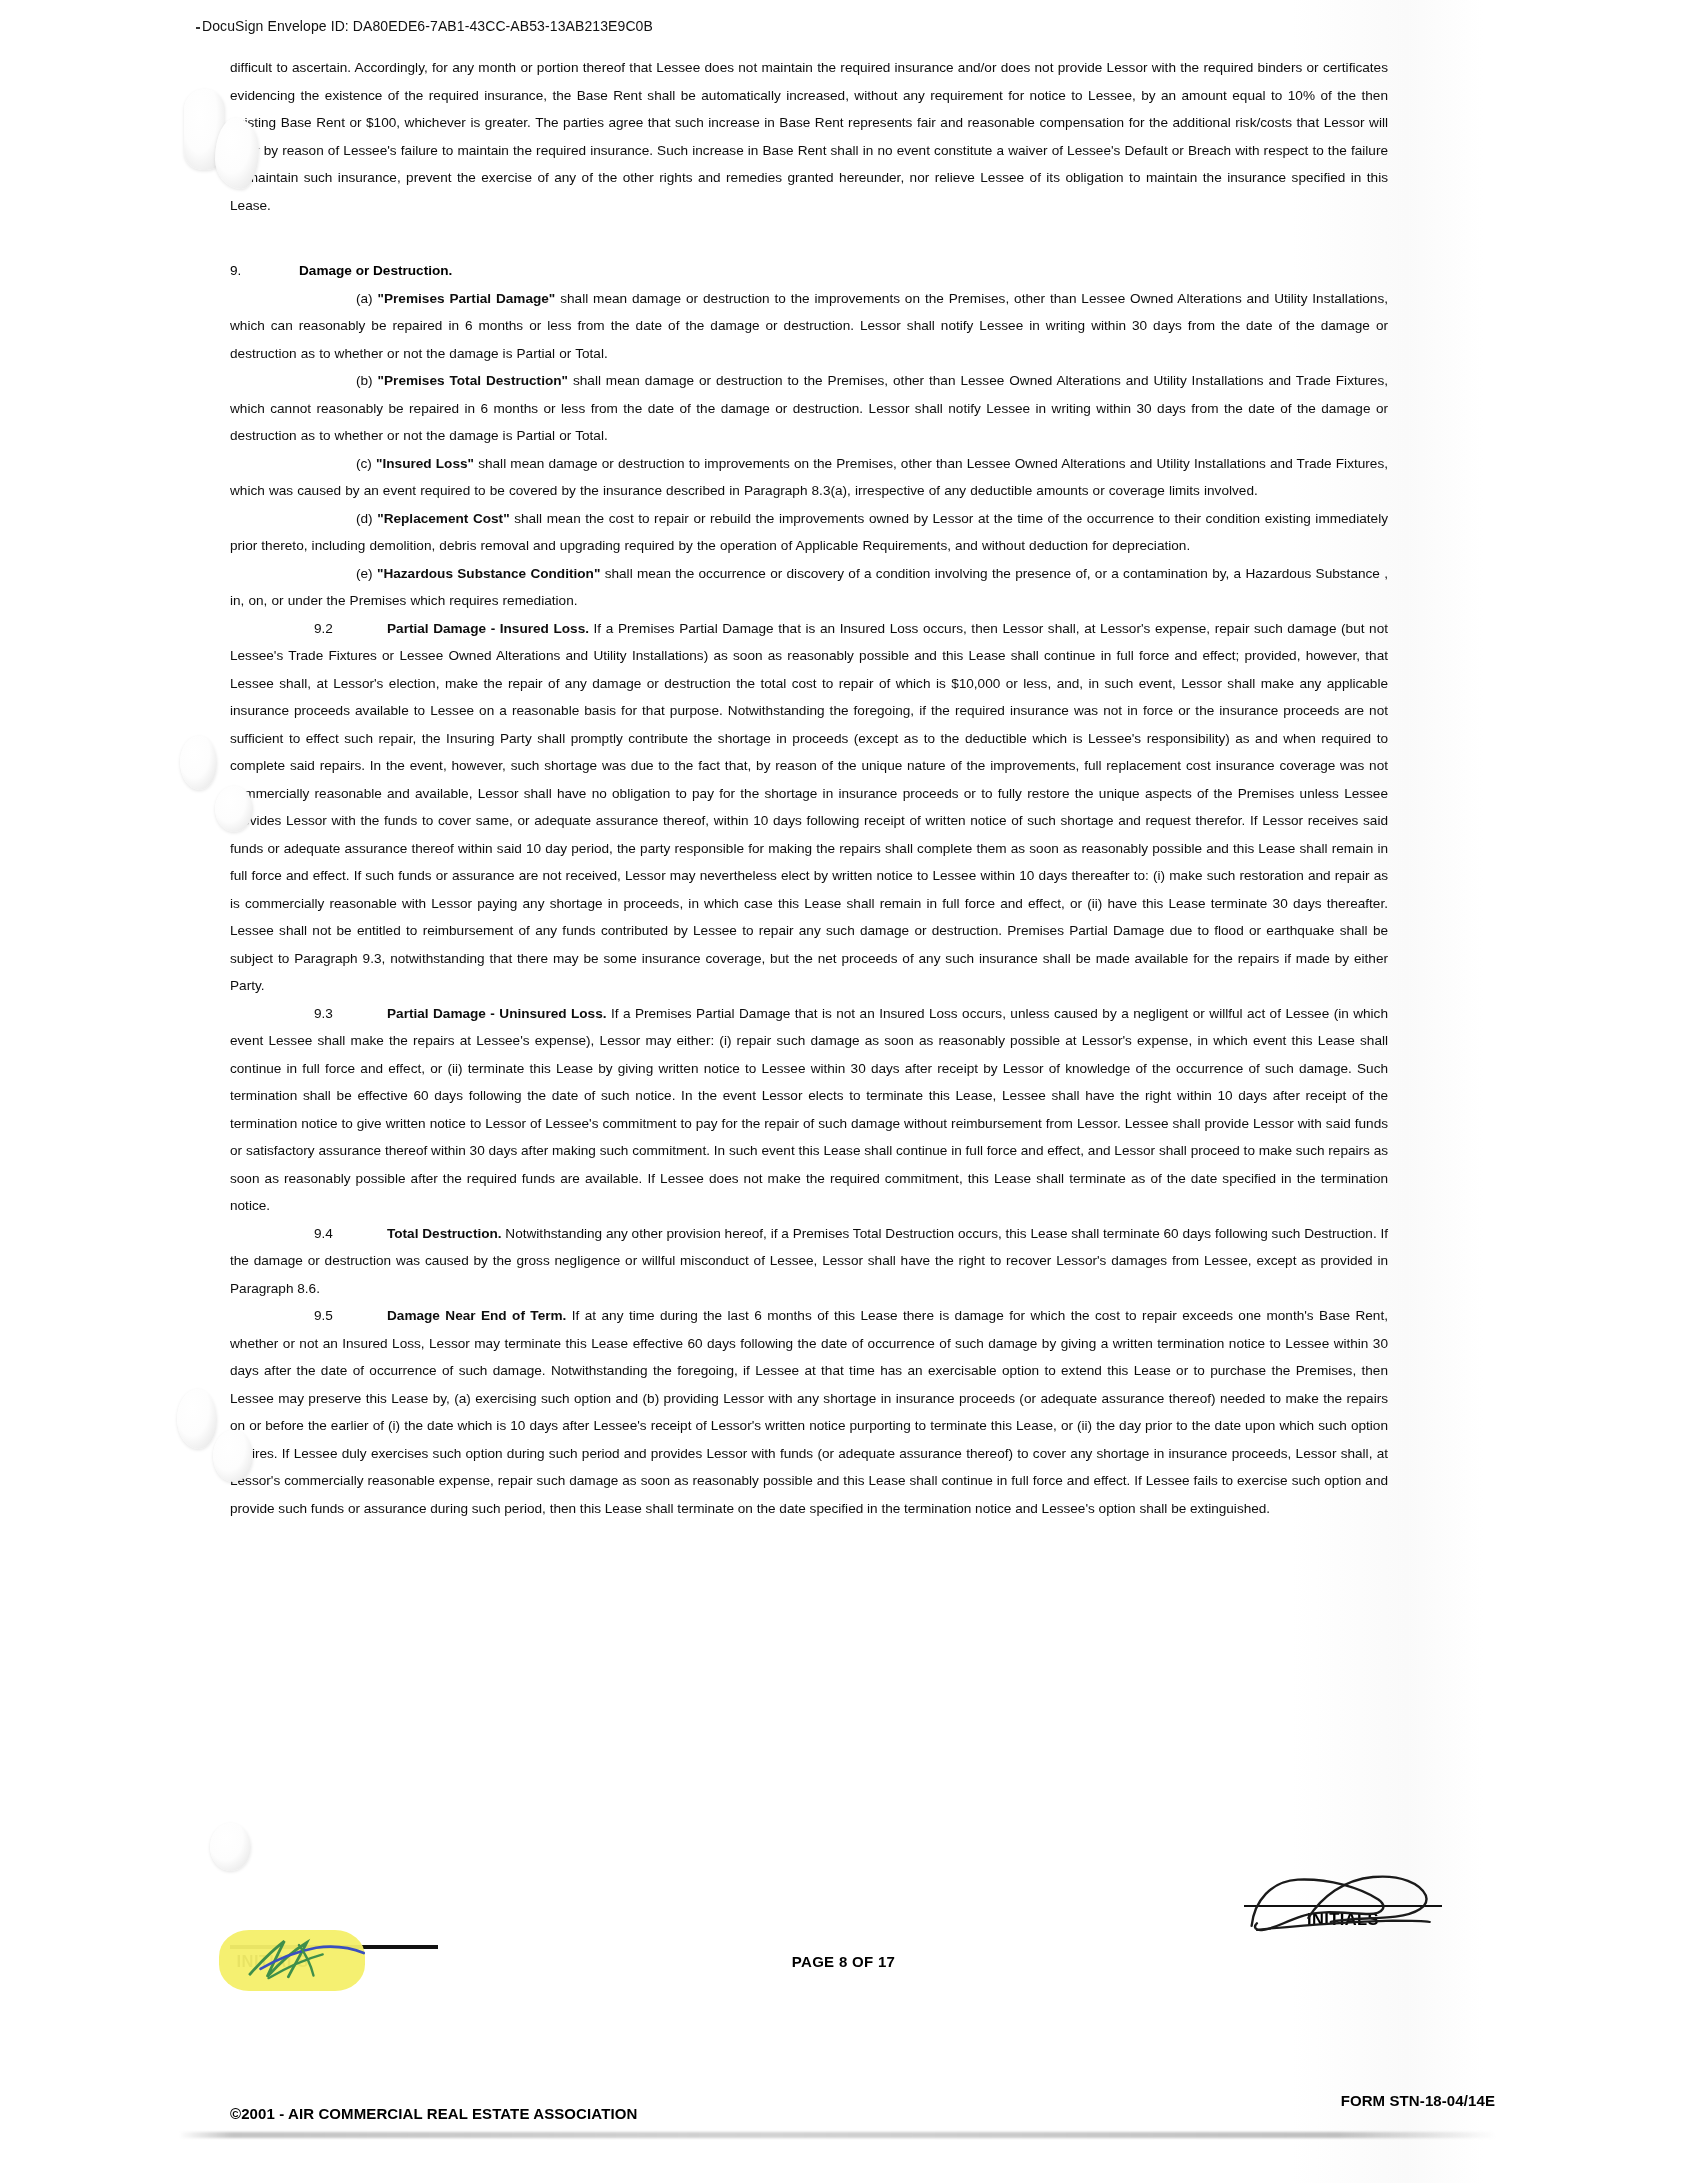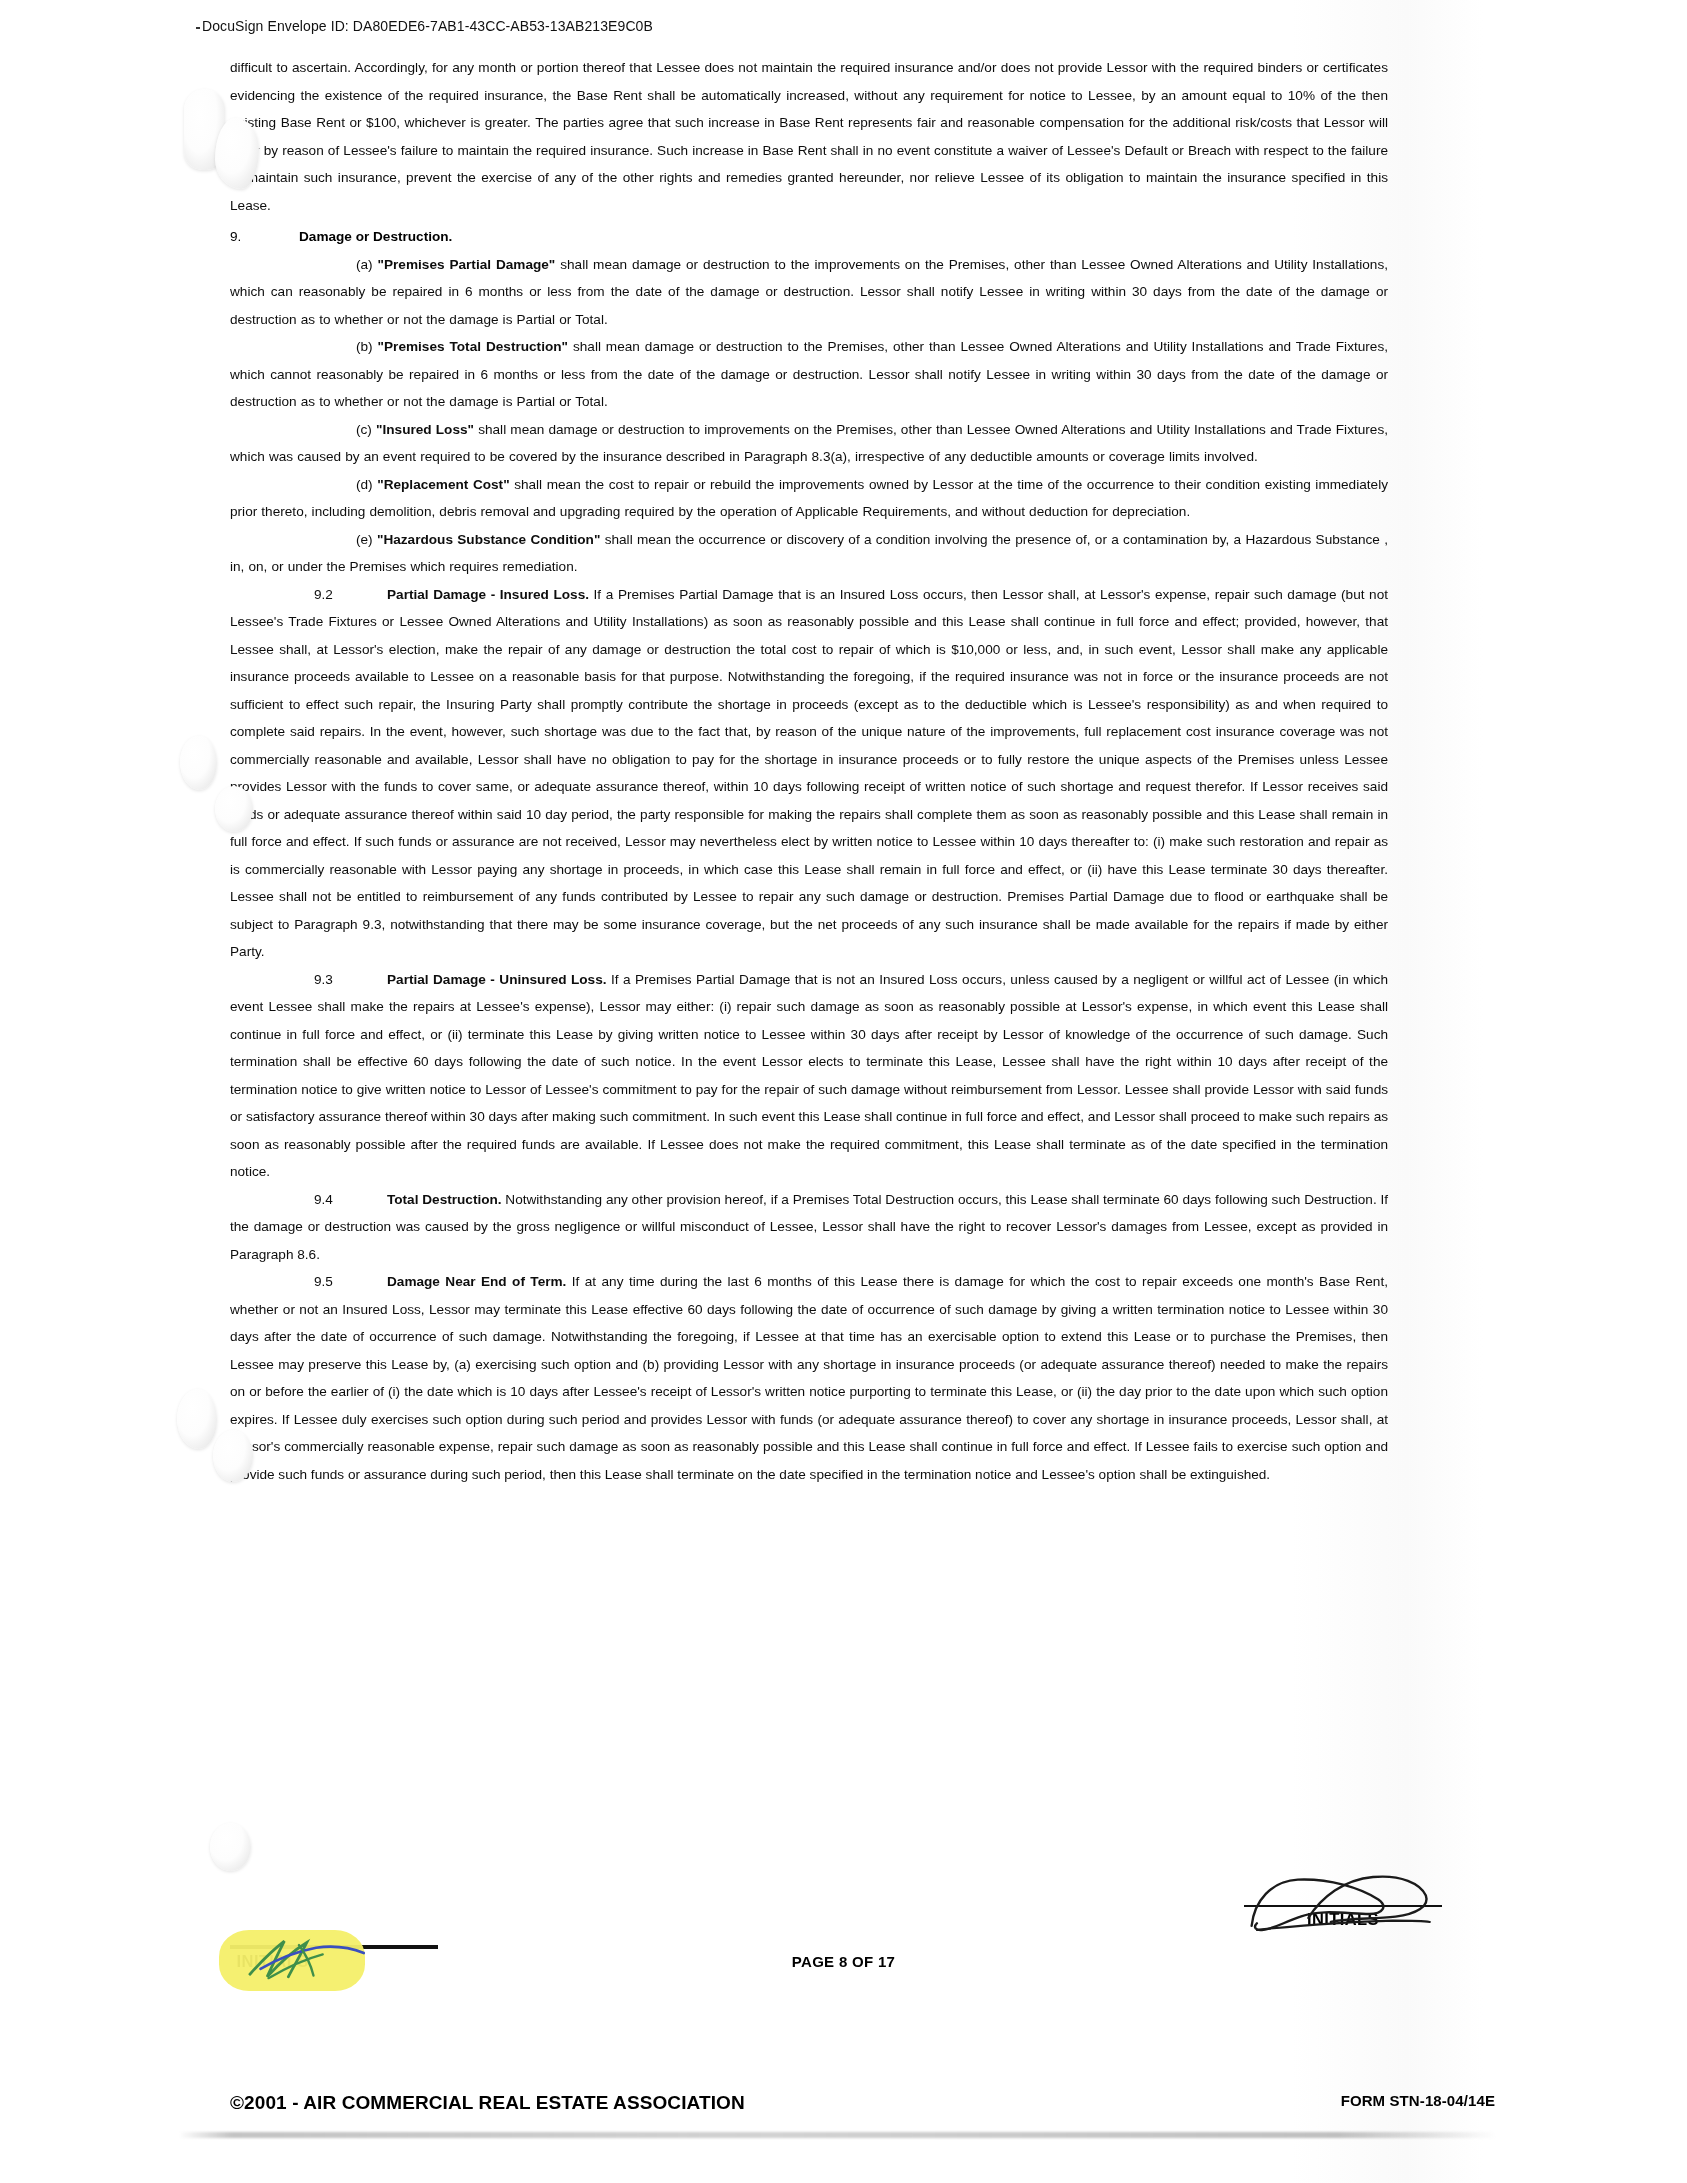--- a/index.html
+++ b/index.html
@@ -63,21 +63,21 @@
     line-height:27.5px;
     letter-spacing:0.01px;
     color:#0d0d0d;
     word-spacing:0.3px;
   }
   .para.hang    { text-indent:0; }
   .para.ind-a   { text-indent:126px; }   
   .para b, .para strong{ font-weight:bold; }
 
   
-  .head-row{ display:block; font-size:13.6px; line-height:27.5px; }
+  .head-row{ display:block; font-size:13.6px; line-height:27.5px;margin-top:34px; }
   .head-row .num{ display:inline-block; }
   .head-row .ttl{ font-weight:bold; }
 
   .lvl1 .num{ width:69px; margin-left:0px; }
   .lvl2 .num{ width:73px; margin-left:64px; }
 
   
   .numpara{
     text-align:justify; font-size:13.6px; line-height:27.5px; color:#0d0d0d;
   }
@@ -111,22 +111,22 @@
   #initials-right{ left:1224px; top:-40px; width:238px; }
   #initials-right .initials-rule{ width:198px; }
   #sig-right{ position:absolute; left:13.2px; top:-57px; width:218px; height:99px; }
 
   #page-of{
     position:absolute; left:0; top:8px; width:1687px; text-align:center;
     font-size:15px; font-weight:bold; letter-spacing:0.3px;
   }
 
   #copyright{
-    position:absolute; left:230px; top:147px;
-    font-size:19px; font-weight:bold; letter-spacing:0.1px; white-space:nowrap;
+    position:absolute; left:230px; top:160px;
+    font-size:15px; font-weight:bold; letter-spacing:0.1px; white-space:nowrap;
   }
   #formcode{
     position:absolute; right:192px; top:147px;
     font-size:15px; font-weight:bold; letter-spacing:0.1px; white-space:nowrap;text-align:right;
   }
 </style>
 </head>
 <body>
 
 <div id="scan-sheet">

